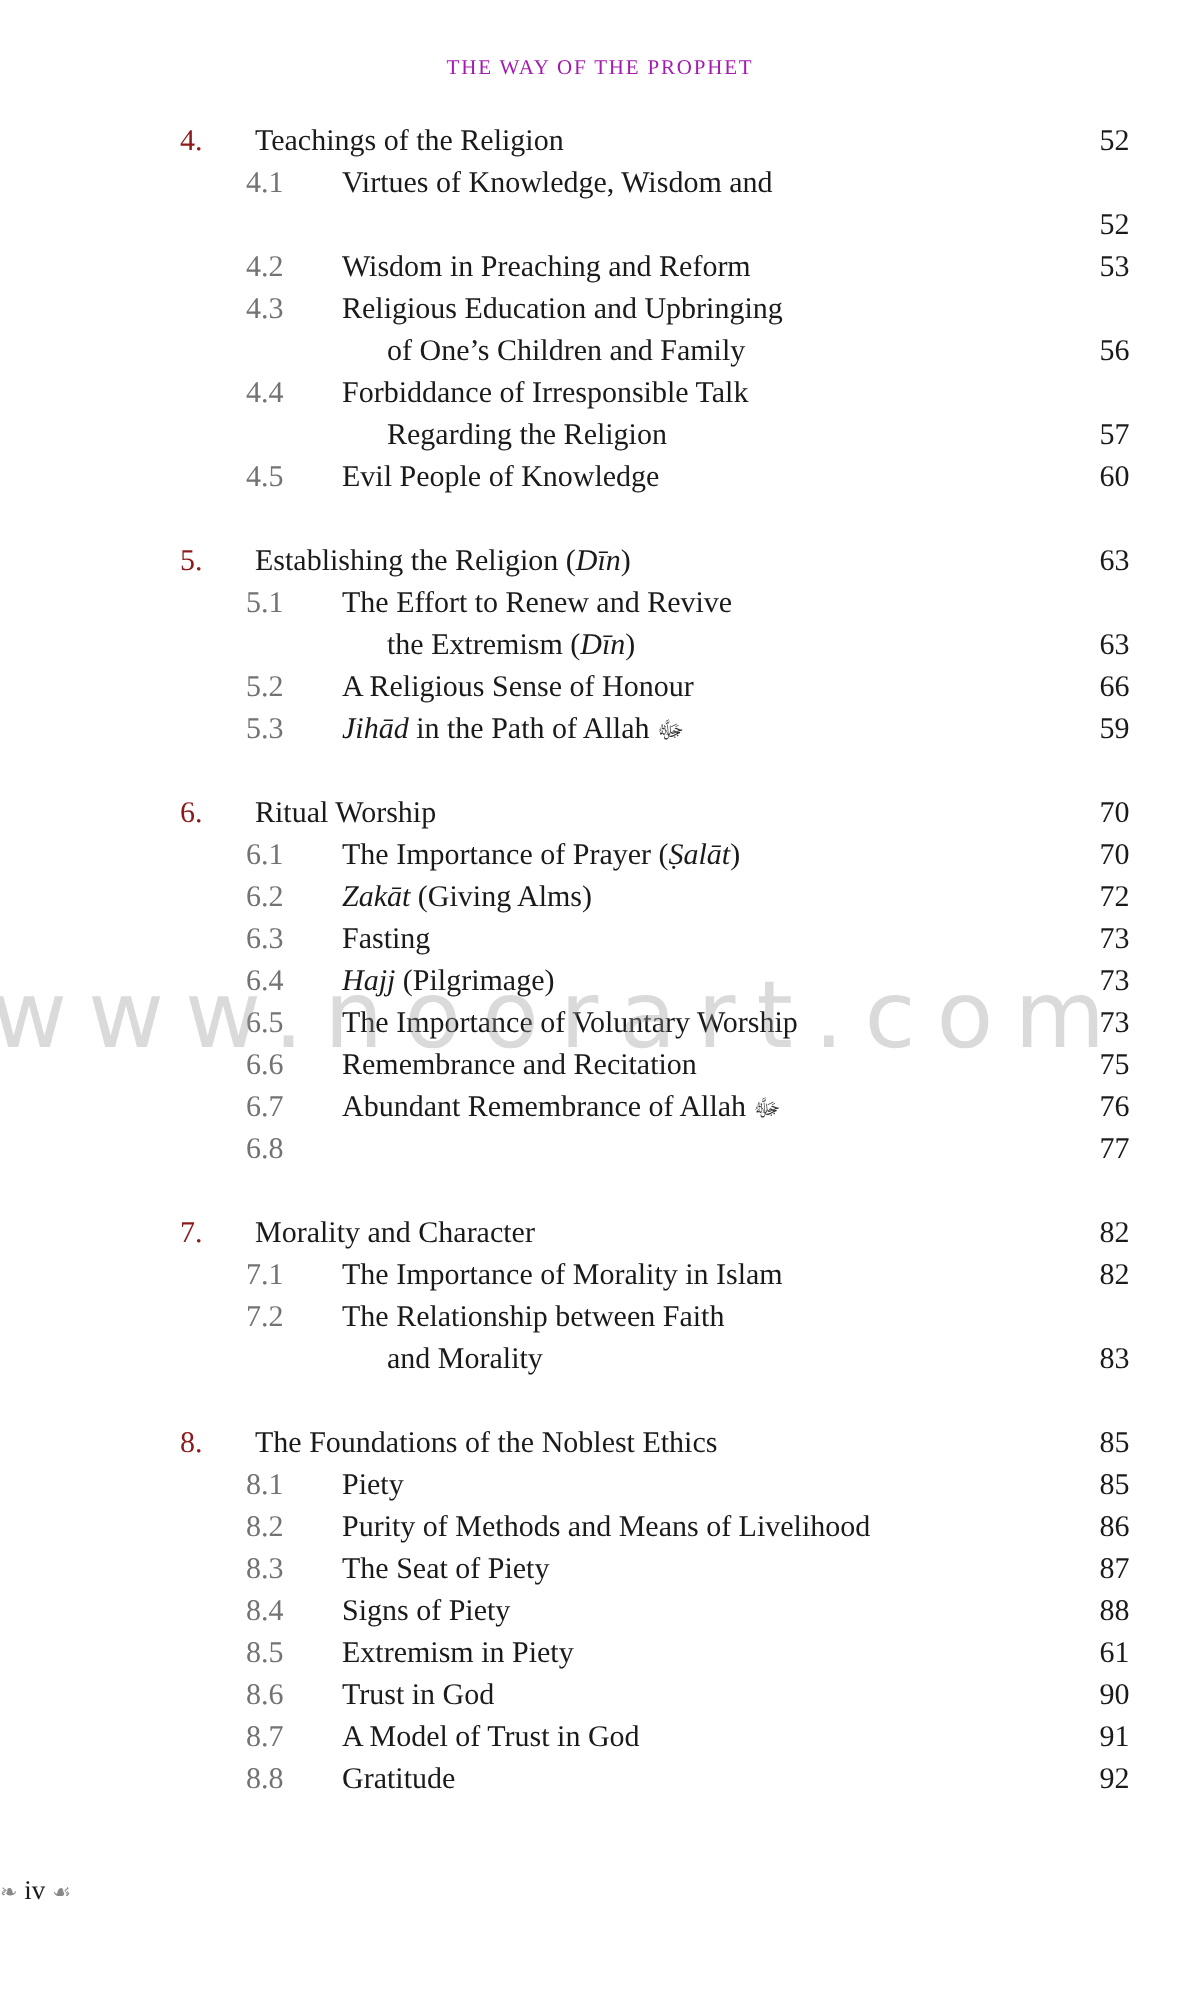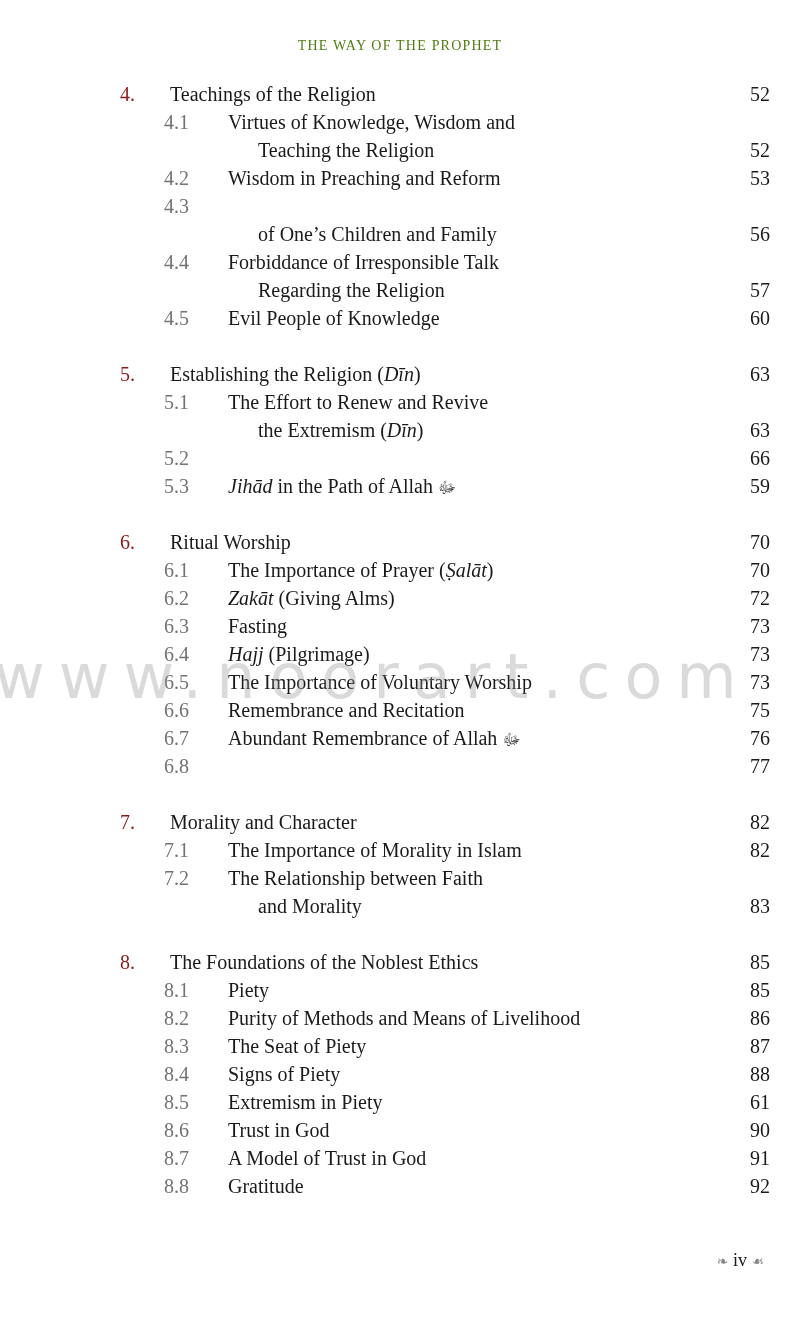--- a/index.html
+++ b/index.html
@@ -3,69 +3,69 @@
 <meta charset="utf-8">
 <style>
   html, body { margin: 0; padding: 0; }
   body {
     width: 800px; height: 1344px; background: #ffffff; position: relative; overflow: hidden;
     font-family: "Liberation Serif", "DejaVu Serif", serif; color: #1a1a1a;
   }
   .running-head {
     position: absolute; top: 38px; left: 0; width: 800px; text-align: center;
     font-size: 15px; letter-spacing: 1.2px; font-variant: small-caps; text-transform: uppercase;
-    font-size: 14px; color: #4d7c0f;
+    font-size: 14px; color: #a21caf;
   }
   .toc { position: absolute; top: 80px; left: 0; width: 800px; }
   .row { position: absolute; left: 0; width: 800px; height: 28px; font-size: 20px; line-height: 28px; }
   .num-ch { position: absolute; left: 120px; color: #8b1a1a; }
   .title-ch { position: absolute; left: 170px; }
   .num-sec { position: absolute; left: 164px; color: #737373; }
   .title-sec { position: absolute; left: 228px; white-space: nowrap; }
   .title-cont { position: absolute; left: 258px; white-space: nowrap; }
-  .page { position: absolute; right: 30px; text-align: right; }
+  .page { position: absolute; right: 47px; text-align: right; }
   .it { font-style: italic; }
   .honor { font-size: 16px; color: #333; }
   .watermark {
     position: absolute; top: 640px; left: -6px; width: 820px; white-space: nowrap;
     font-family: "DejaVu Sans", sans-serif; font-size: 62px; color: rgba(150,150,150,0.35);
     letter-spacing: 14px; pointer-events: none;
   }
   .footer {
-    position: absolute; top: 1250px; left: 0; width: 764px; text-align: right; font-size: 18px;
+    position: absolute; top: 1250px; left: 0; width: 764px; text-align: left; font-size: 18px;
   }
   .orn { color: #888; font-size: 14px; }
 </style>
 </head>
 <body>
 
 <div class="running-head">THE WAY OF THE PROPHET</div>
 
 <div class="toc">
 
   <div class="row" style="top:0px">
     <span class="num-ch">4.</span>
     <span class="title-ch">Teachings of the Religion</span>
     <span class="page">52</span>
   </div>
   <div class="row" style="top:28px">
     <span class="num-sec">4.1</span>
     <span class="title-sec">Virtues of Knowledge, Wisdom and</span>
   </div>
   <div class="row" style="top:56px">
-    <span class="title-cont">Teaching the Religion</span>
     <span class="page">52</span>
   </div>
   <div class="row" style="top:84px">
     <span class="num-sec">4.2</span>
     <span class="title-sec">Wisdom in Preaching and Reform</span>
     <span class="page">53</span>
   </div>
   <div class="row" style="top:112px">
     <span class="num-sec">4.3</span>
+    <span class="title-sec">Religious Education and Upbringing</span>
   </div>
   <div class="row" style="top:140px">
     <span class="title-cont">of One’s Children and Family</span>
     <span class="page">56</span>
   </div>
   <div class="row" style="top:168px">
     <span class="num-sec">4.4</span>
     <span class="title-sec">Forbiddance of Irresponsible Talk</span>
   </div>
   <div class="row" style="top:196px">
@@ -86,20 +86,21 @@
   <div class="row" style="top:308px">
     <span class="num-sec">5.1</span>
     <span class="title-sec">The Effort to Renew and Revive</span>
   </div>
   <div class="row" style="top:336px">
     <span class="title-cont"><span>the Extremism (</span><span class="it">Dīn</span><span>)</span></span>
     <span class="page">63</span>
   </div>
   <div class="row" style="top:364px">
     <span class="num-sec">5.2</span>
+    <span class="title-sec">A Religious Sense of Honour</span>
     <span class="page">66</span>
   </div>
   <div class="row" style="top:392px">
     <span class="num-sec">5.3</span>
     <span class="title-sec"><span class="it">Jihād</span><span> in the Path of Allah</span> <span class="honor">ﷻ</span></span>
     <span class="page">59</span>
   </div>
 
   <div class="row" style="top:448px">
     <span class="num-ch">6.</span>

